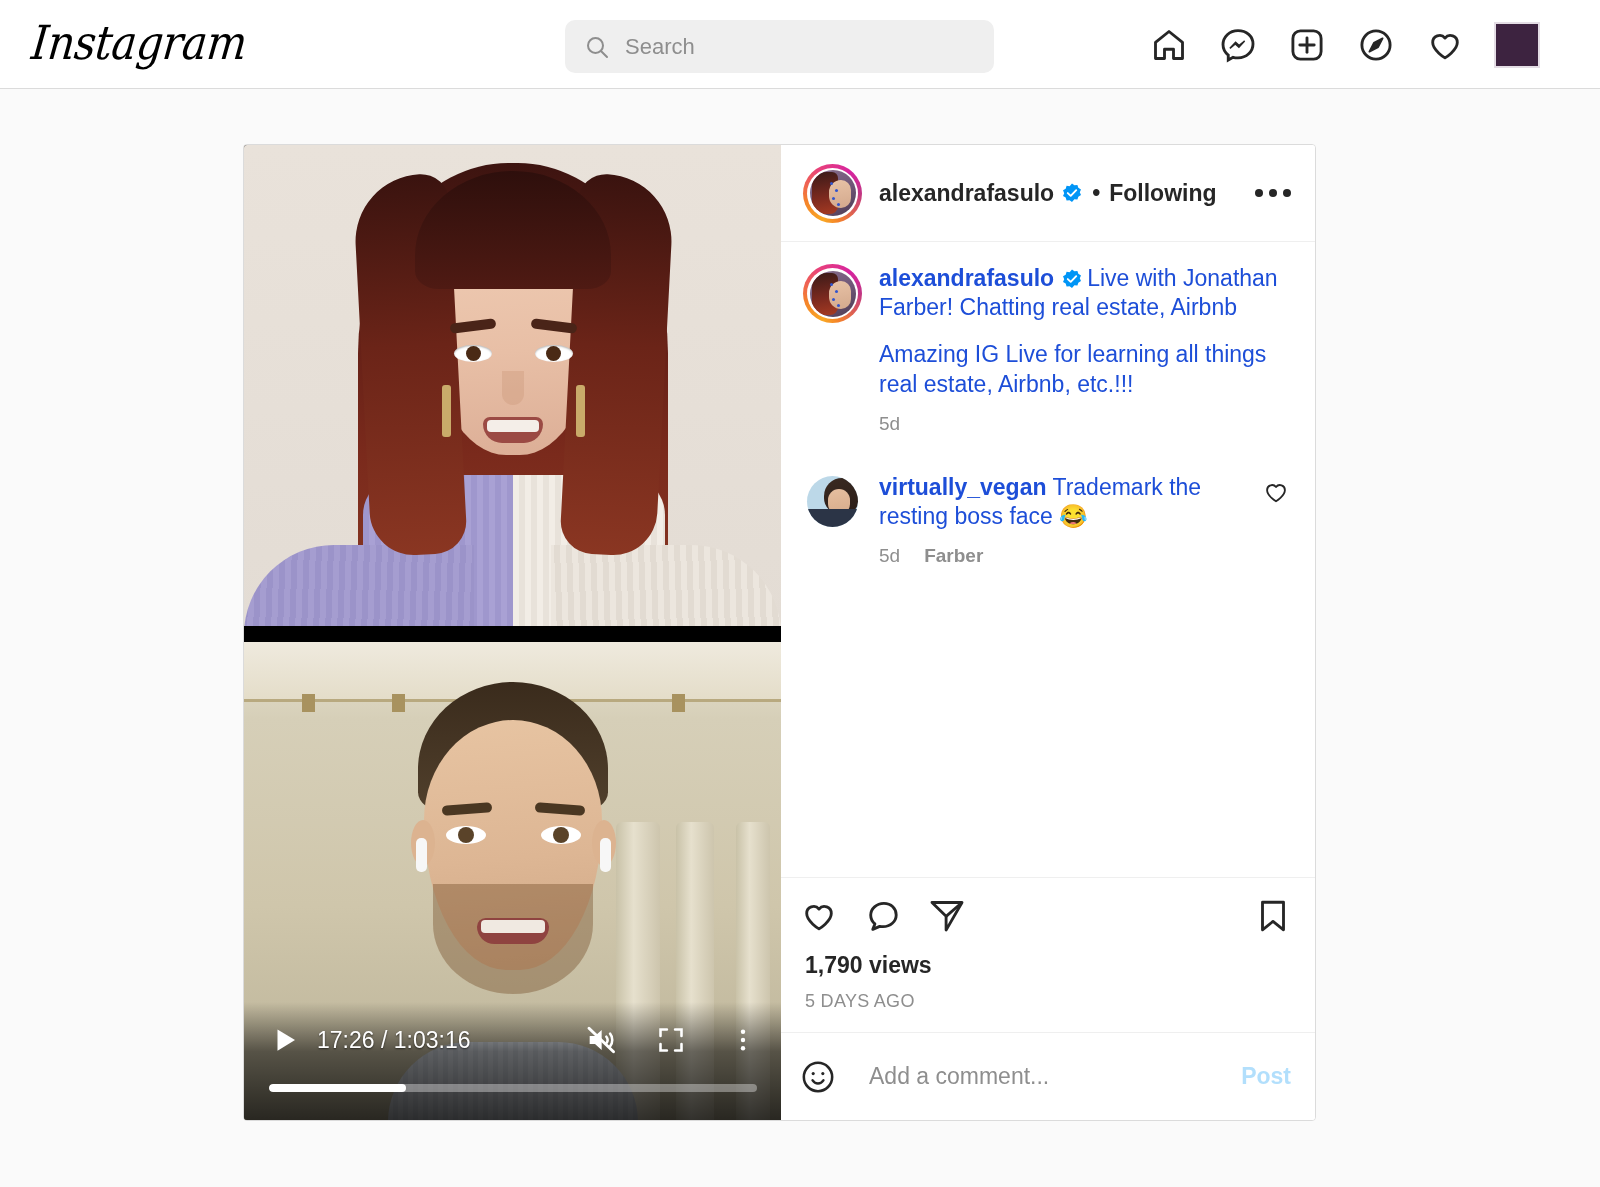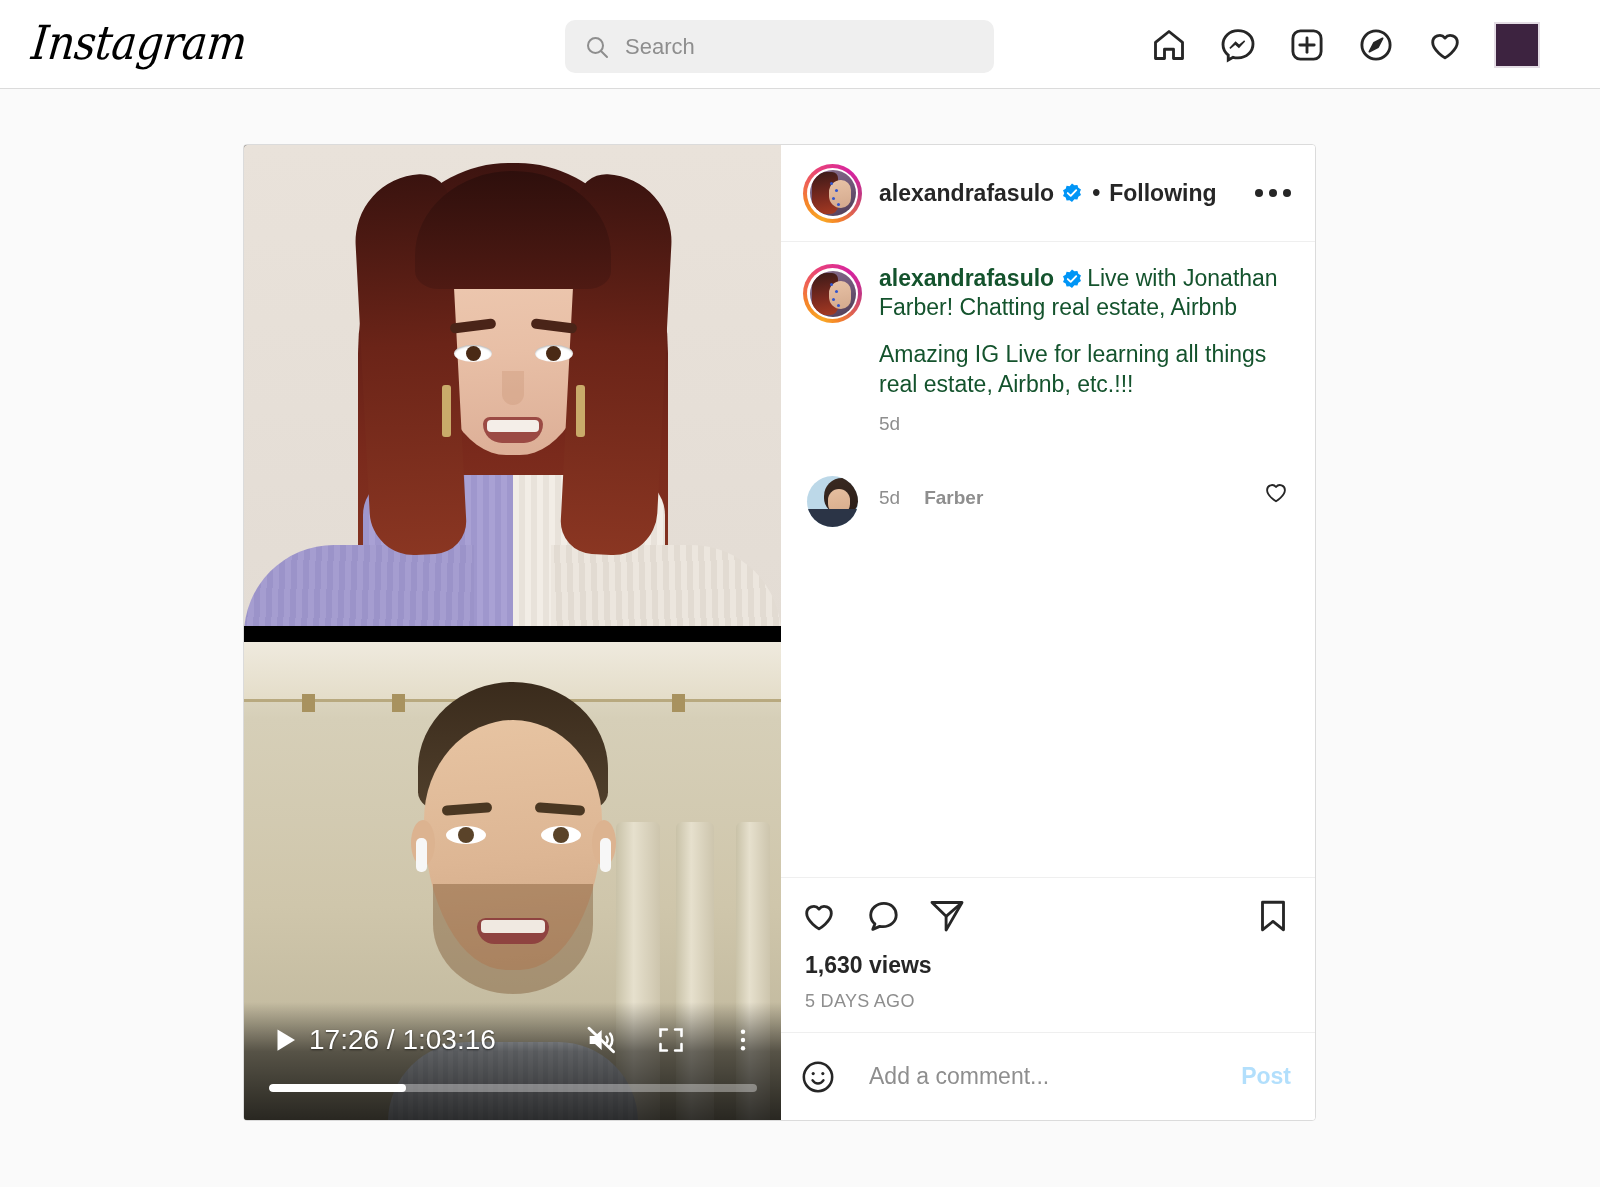--- a/index.html
+++ b/index.html
@@ -233,21 +233,21 @@
     background: linear-gradient(180deg, rgba(0,0,0,0) 0%, rgba(0,0,0,.55) 42%, rgba(0,0,0,.78) 100%);
   }
   .ctrl-row {
     position: absolute; left: 0; top: 14px;
     width: 100%; height: 48px;
     display: flex; align-items: center;
   }
   .ctrl-btn { display: flex; align-items: center; justify-content: center; cursor: pointer; }
   .play-btn { margin-left: 25px; width: 32px; }
   .time-text {
-    margin-left: 8px; color: #fff; font-size: 28px;
+    margin-left: 16px; color: #fff; font-size: 23px;
     font-family: "Liberation Sans", sans-serif;
     text-shadow: 0 1px 2px rgba(0,0,0,.6);
     white-space: nowrap;
   }
   .mute-btn { margin-left: auto; margin-right: 40px; }
   .fs-btn { margin-right: 44px; }
   .kebab-btn { margin-right: 24px; }
   .progress-track {
     position: absolute; left: 25px; bottom: 28px;
     width: 488px; height: 8px;
@@ -315,21 +315,21 @@
 
   .scroll-area {
     flex: 1 1 auto;
     overflow: hidden;
     padding: 22px 24px 0 22px;
   }
   .cmt-row { display: flex; margin-bottom: 4px; }
   .cmt-av-wrap { flex: 0 0 59px; margin-right: 17px; }
   .cmt-body { flex: 1 1 auto; min-width: 0; }
   .cmt-text {
-    font-size: 23px; line-height: 1.27; color: #14532d;
+    font-size: 23px; line-height: 1.27; color: #1d4ed8;
   }
   .cmt-text b { font-weight: 700; }
   .cmt-meta {
     margin-top: 14px; font-size: 19px; color: #8e8e8e;
     display: flex; align-items: center; gap: 24px;
   }
   .cmt-meta .reply { font-weight: 600; color: #8e8e8e; cursor: pointer; }
   .caption-gap { height: 18px; }
   .cmt-like { flex: 0 0 28px; margin-top: 6px; cursor: pointer; }
 
@@ -603,20 +603,24 @@
 
       <div class="cmt-row">
         <div class="cmt-av-wrap">
           <div class="plain-av">
             <div class="pa-hair"></div>
               <div class="pa-face"></div>
               <div class="pa-top"></div>
           </div>
         </div>
         <div class="cmt-body">
+          <div class="cmt-text">
+            <b>virtually_vegan</b>
+            <span>Trademark the resting boss face 😂</span>
+          </div>
           <div class="cmt-meta">
             <span>5d</span>
             <span class="reply">Farber</span>
           </div>
         </div>
         <div class="cmt-like">
           <svg viewBox="0 0 24 24" width="26" height="26" fill="none" stroke="#262626" stroke-width="1.7" stroke-linejoin="round">
             <path d="M12 20.6s-8.2-5-8.2-10.2A4.6 4.6 0 0 1 12 7.4a4.6 4.6 0 0 1 8.2 3c0 5.2-8.2 10.2-8.2 10.2z"></path>
           </svg>
         </div>
@@ -640,21 +644,21 @@
             <polygon points="22,3 2,3 11.4,12.2 11.4,21.4"></polygon>
             <line x1="11.4" y1="12.2" x2="22" y2="3"></line>
           </svg>
         </div>
         <div class="act-save">
           <svg viewBox="0 0 24 24" width="36" height="36" fill="none" stroke="#262626" stroke-width="1.9" stroke-linejoin="round">
             <polygon points="5,2.8 19,2.8 19,21.2 12,15.6 5,21.2"></polygon>
           </svg>
         </div>
       </div>
-      <div class="views">1,630 views</div>
+      <div class="views">1,790 views</div>
       <div class="ago">5 DAYS AGO</div>
     </div>
 
     <div class="add-comment">
       <div class="emoji-btn">
         <svg viewBox="0 0 24 24" width="34" height="34" fill="none" stroke="#262626" stroke-width="1.8" stroke-linecap="round">
           <circle cx="12" cy="12" r="10"></circle>
           <circle cx="8.6" cy="9.6" r="1.1" fill="#262626" stroke="none"></circle>
           <circle cx="15.4" cy="9.6" r="1.1" fill="#262626" stroke="none"></circle>
           <path d="M8.2 14.4c1 1.5 2.3 2.2 3.8 2.2s2.8-.7 3.8-2.2"></path>

